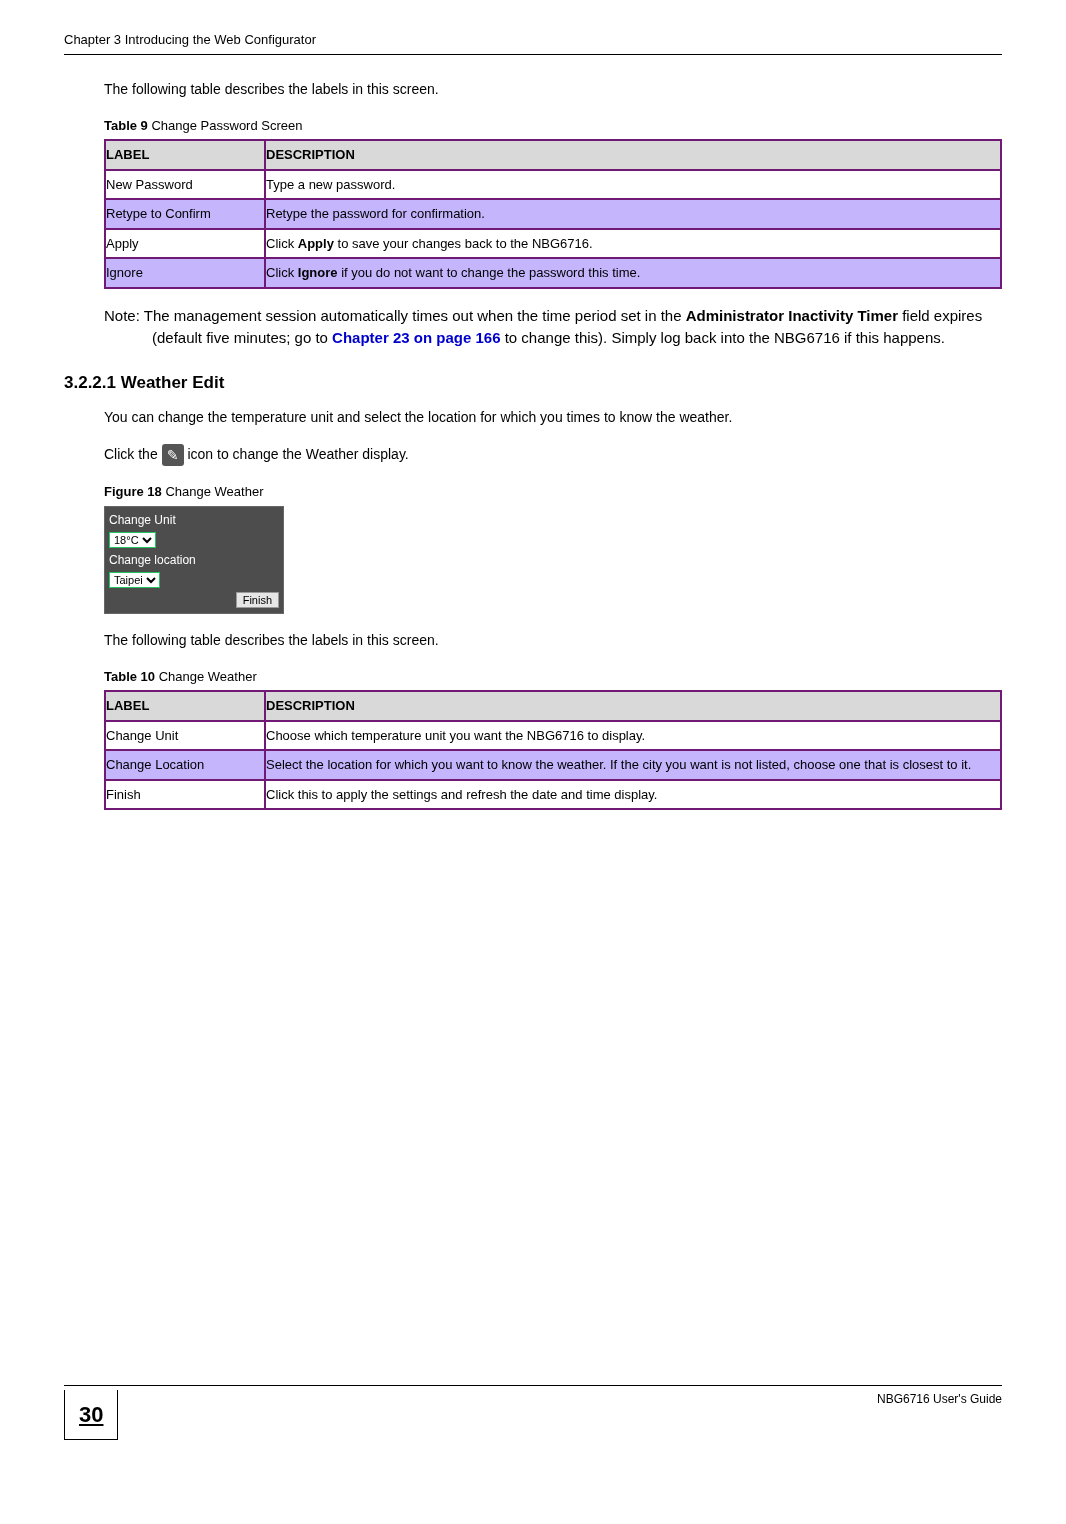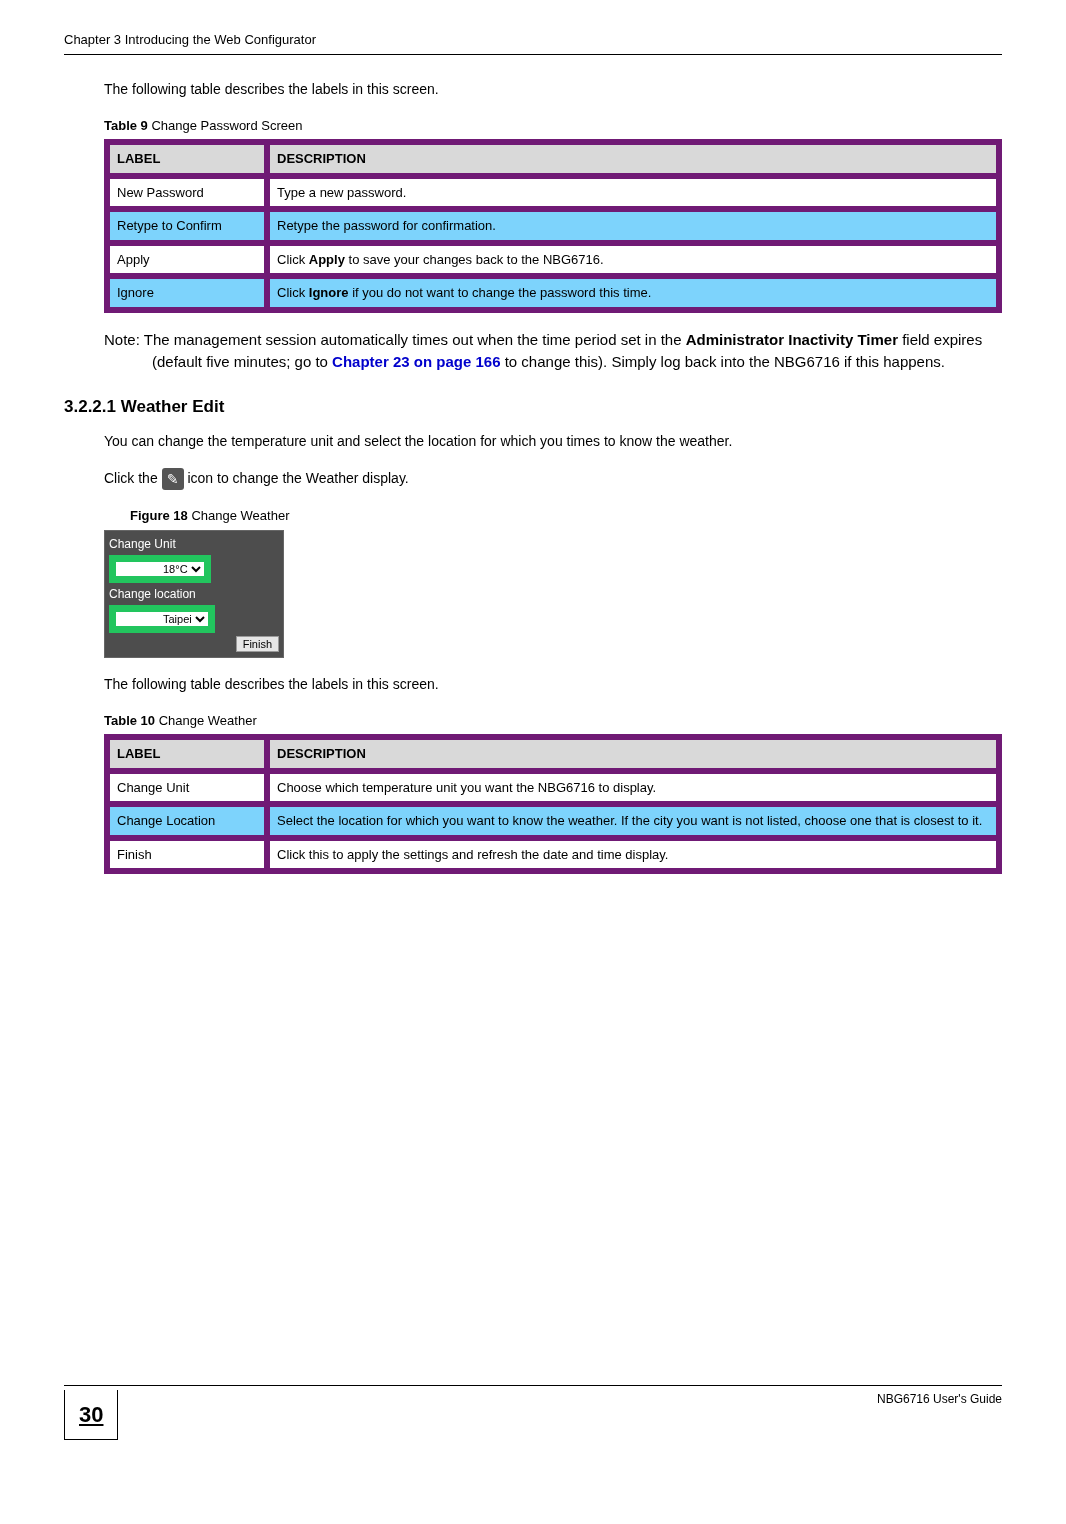--- a/index.html
+++ b/index.html
@@ -35,69 +35,68 @@
     margin-bottom: 4px;
   }
   .table-caption .tnum { font-weight: bold; }
   table.desc {
     border-collapse: collapse;
     width: 100%;
     font-size: 13px;
     margin-bottom: 16px;
   }
   table.desc th, table.desc td {
-    border: 6px solid #701a75;
-    padding: 4px 7px;
+    border: 2px solid #701a75;
+    padding: 4px 0;
     text-align: left;
     vertical-align: top;
   }
   table.desc th {
     background: #d9d9d9;
     font-weight: bold;
   }
   table.desc td.label-col { width: 160px; }
-  table.desc tr.shade td { background: #7dd3fc; }
+  table.desc tr.shade td { background: #c4b5fd; }
   .note {
     margin: 12px 0 20px 0;
     font-size: 15px;
   }
   .note-hang {
     padding-left: 48px;
     text-indent: -48px;
   }
   .xref { color: #0000cc; font-weight: bold; }
   .h4 {
     font-family: Arial, Helvetica, sans-serif;
     font-weight: bold;
     font-size: 17px;
     margin: 12px 0 12px 0;
   }
   .fig-caption {
     font-size: 13px;
     margin: 12px 0 4px 0;
   }
-  .fig-caption .fnum { font-weight: bold; margin-left: 26px; }
+  .fig-caption .fnum { font-weight: bold; }
   .weather-widget {
     width: 180px;
     background: #4d4d4d;
     color: #fff;
     border: 1px solid #666;
     padding: 4px;
     font-family: Tahoma, sans-serif;
     font-size: 12px;
     margin-bottom: 16px;
   }
   .weather-widget .row { margin-bottom: 2px; }
   .weather-widget select {
     font-size: 11px;
     font-family: Tahoma, sans-serif;
     background: #fff;
     color: #000;
-    border: 7px solid #22c55e;
-    padding-left: 43px;
+    border: 1px solid #22c55e;
   }
   .weather-widget .finish-row { text-align: right; margin-top: 2px; }
   .weather-widget button {
     font-size: 11px;
     font-family: Tahoma, sans-serif;
     background: #e6e6e6;
     border: 1px solid #999;
     padding: 1px 6px;
   }
   .icon-box {

